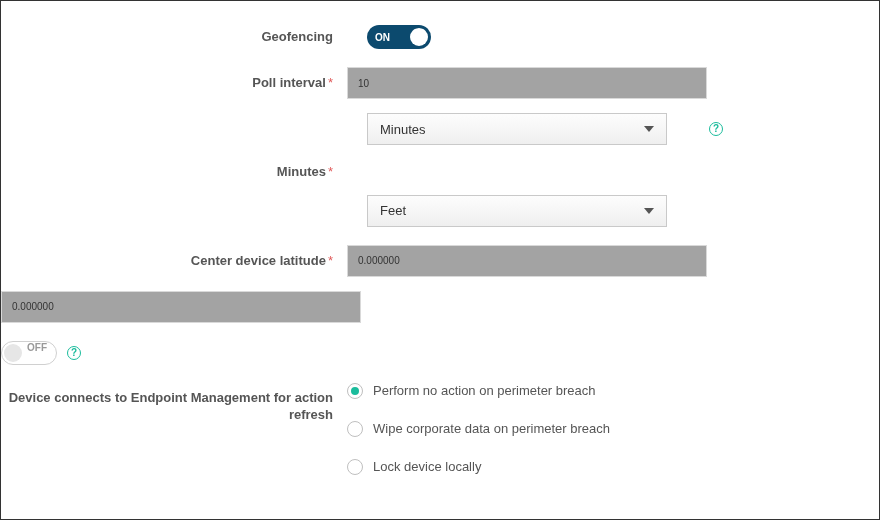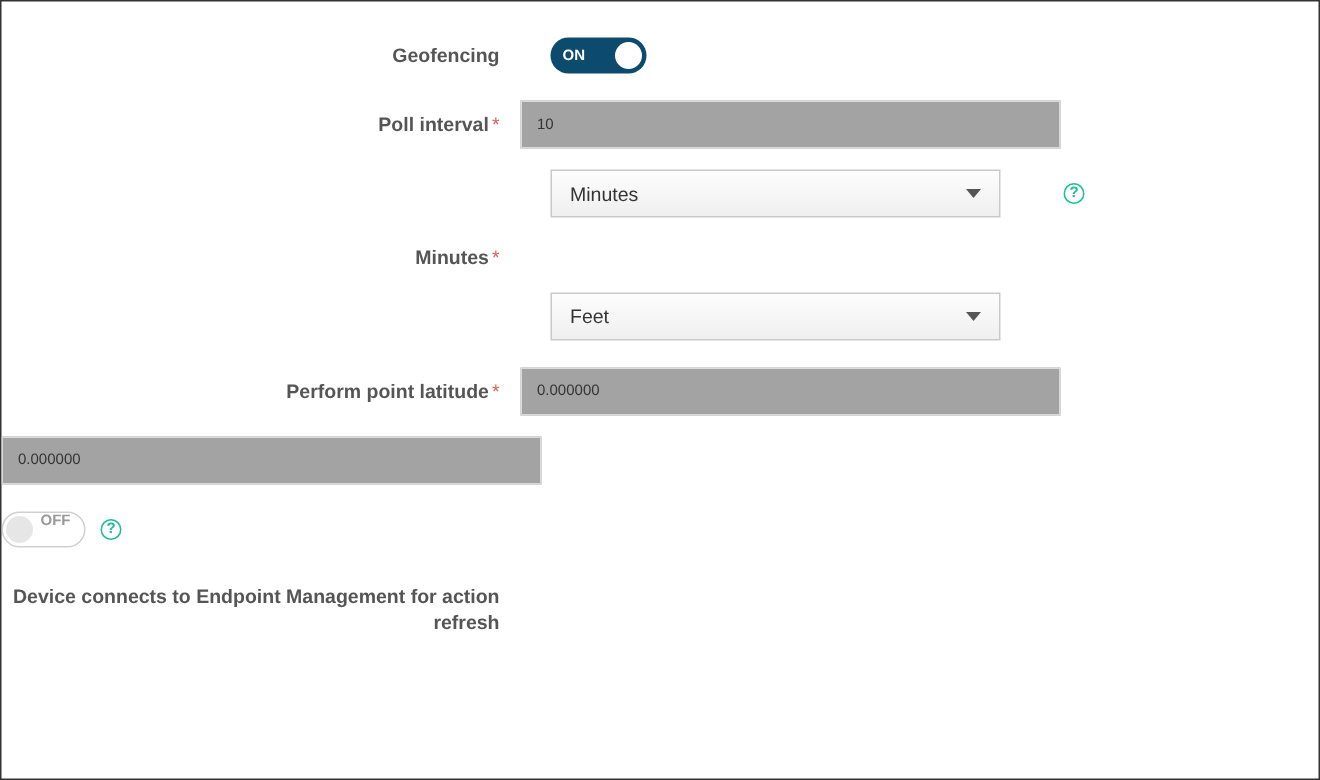--- a/index.html
+++ b/index.html
@@ -190,21 +190,21 @@
     <div class="select">
       <span>Feet</span>
       <span class="caret"></span>
     </div>
   </div>
   <div class="aux-col"></div>
 </div>
 
 <div class="row">
   <div class="label-col">
-    <span>Perform point latitude</span><span class="req">*</span>
+    <span>Center device latitude</span><span class="req">*</span>
   </div>
   <div class="ctrl-col">
     <input type="text" value="0.000000" style="">
   </div>
   <div class="aux-col"></div>
 </div>
 
 <div class="row gap-tall">
   <div class="ctrl-col">
     <input type="text" value="0.000000" style="">
@@ -218,14 +218,32 @@
       <span class="knob"></span>
       <span class="tlabel">OFF</span>
     </div>
     <span class="help-icon">?</span>
   </div>
   <div class="aux-col"></div>
 </div>
 
 <div class="row" style="align-items:flex-start">
   <div class="label-col two-line">Device connects to Endpoint Management for action refresh</div>
+  <div class="ctrl-col">
+    <div class="radio-group">
+      <div class="radio-row">
+        <span class="radio checked">
+            <span class="dot"></span>
+          </span>
+        <span class="radio-label">Perform no action on perimeter breach</span>
+      </div>
+      <div class="radio-row">
+        <span class="radio"></span>
+        <span class="radio-label">Wipe corporate data on perimeter breach</span>
+      </div>
+      <div class="radio-row">
+        <span class="radio"></span>
+        <span class="radio-label">Lock device locally</span>
+      </div>
+    </div>
+  </div>
   <div class="aux-col"></div>
 </div>
 
 </body></html>

